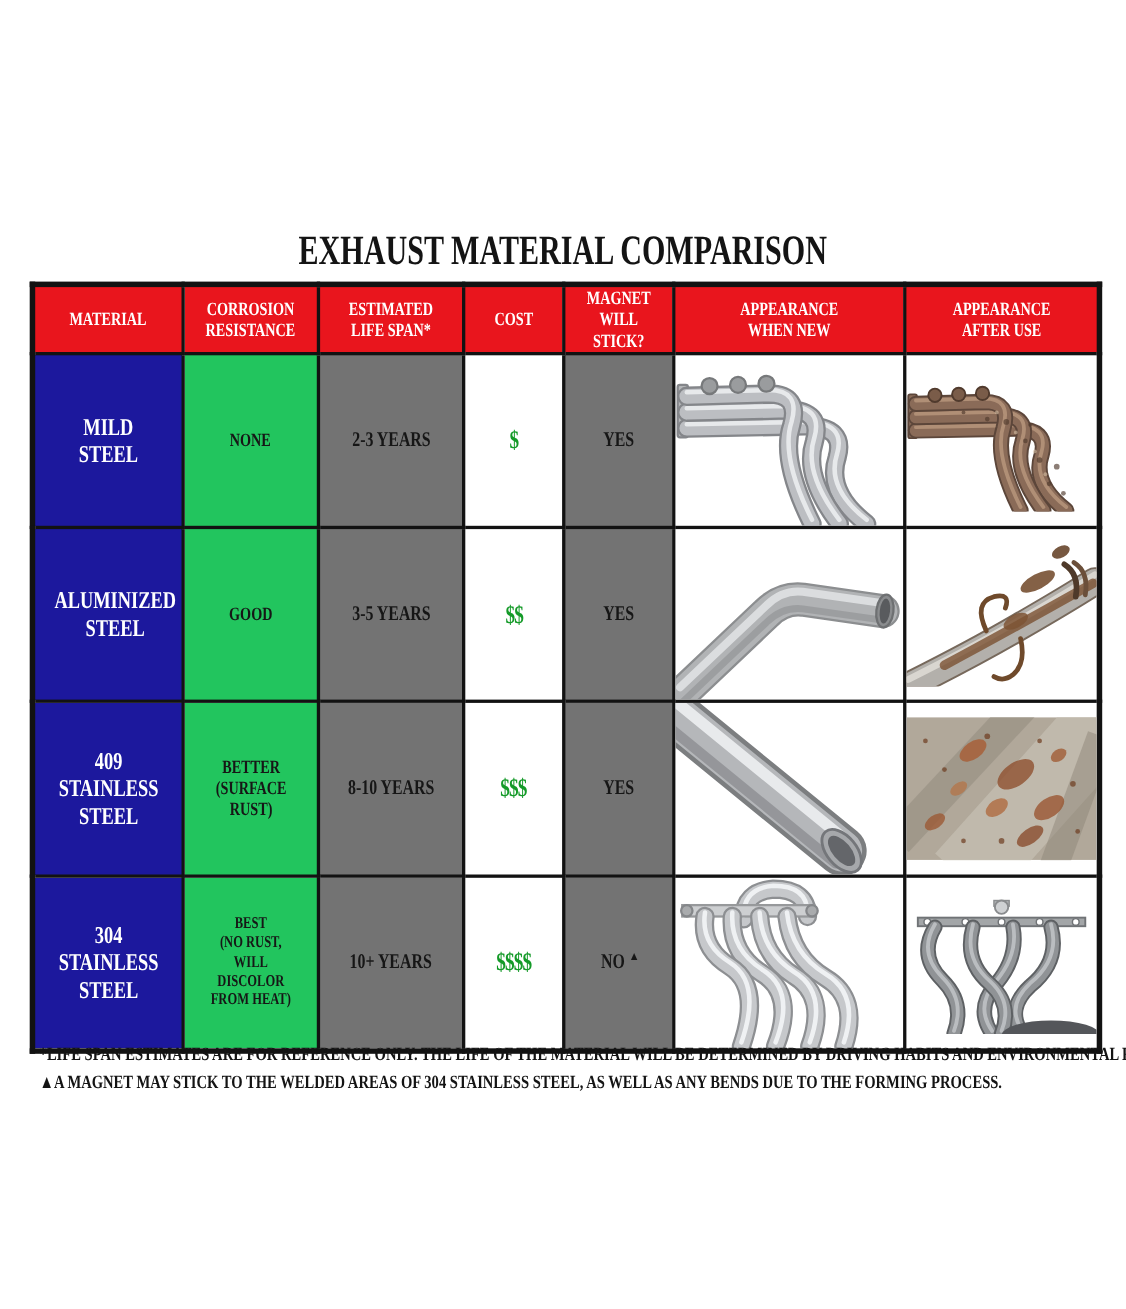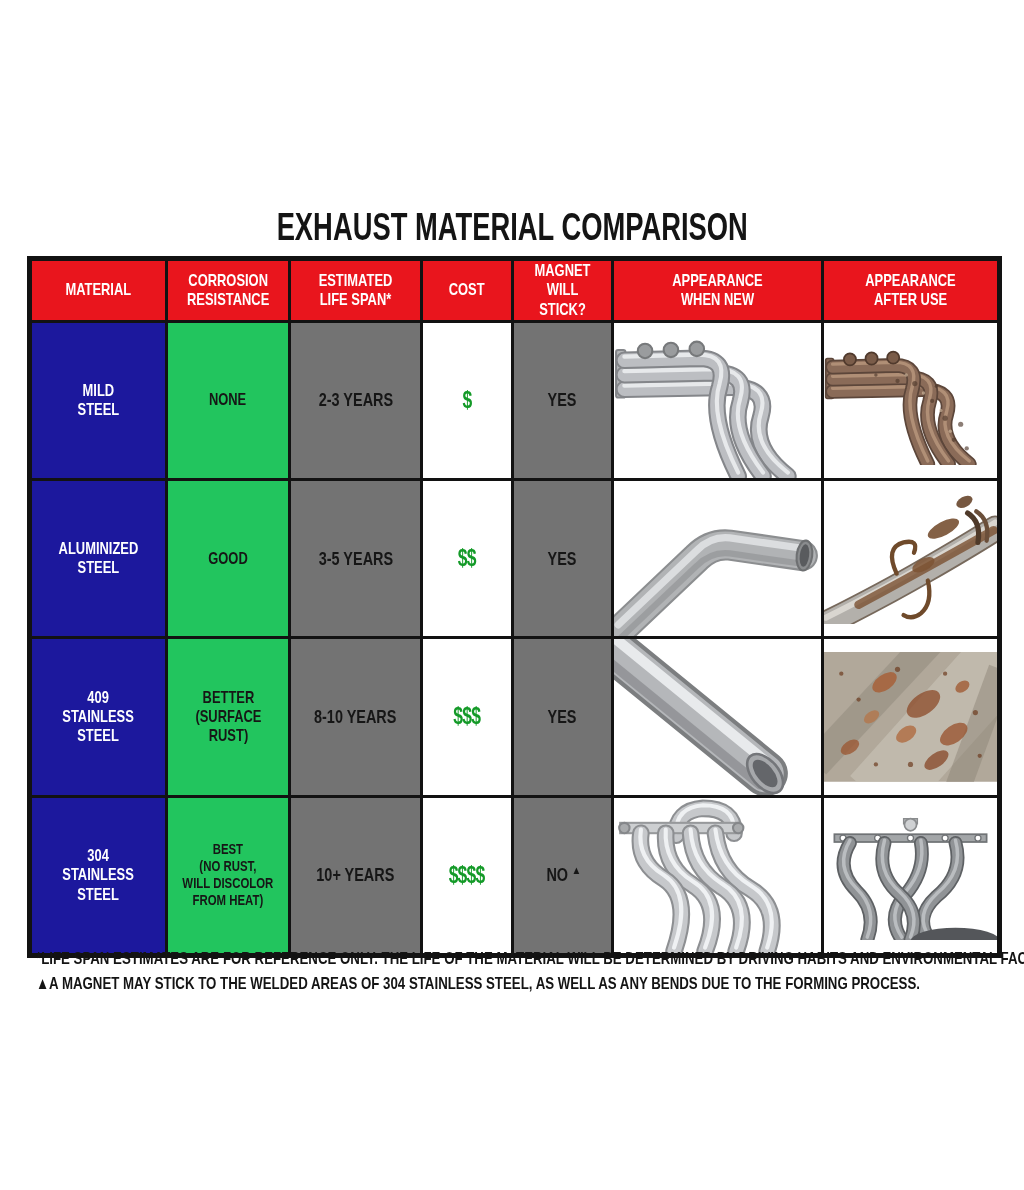--- a/index.html
+++ b/index.html
@@ -1,31 +1,31 @@
 <!DOCTYPE html>
 <html><head>
 <meta charset="utf-8">
 <style>
   html,body { margin:0; padding:0; background:#ffffff; }
   .page { position:relative; width:1024px; height:1190px; background:#ffffff; overflow:hidden;
-          font-family:Liberation Sans, sans-serif; color:#161616; }
+          font-family:Liberation Serif, serif; color:#161616; }
   .title { position:absolute; top:206px; left:0; width:1024px; text-align:center;
            font-size:38px; font-weight:bold; letter-spacing:0; margin:0; color:#141414; }
   .cxt { display:inline-block; transform:scaleX(0.72); transform-origin:50% 50%; white-space:nowrap; }
   .cx  { display:inline-block; transform:scaleX(0.76); transform-origin:50% 50%; white-space:pre-line; line-height:1.14; }
   .cxl { display:inline-block; transform:scaleX(0.78); transform-origin:0 50%; white-space:nowrap; }
 
   table.cmp { position:absolute; left:27px; top:256px; width:970px; border-collapse:collapse;
               table-layout:fixed; border:5px solid #121212; }
   table.cmp th, table.cmp td { border:3px solid #121212; text-align:center; vertical-align:middle;
               padding:0; overflow:hidden; }
   tr.hrow { height:59px; }
   tr.drow { height:155px; }
   th.hdr { background:#e9151d; color:#ffffff; font-size:17px; font-weight:bold; }
-  td.mat { background:#1c189d; color:#ffffff; font-size:17px; font-weight:bold; }
+  td.mat { background:#1c189d; color:#ffffff; font-size:22px; font-weight:bold; }
   td.res { background:#22c55e; font-size:17px; font-weight:bold; }
   td.life, td.mag { background:#737373; font-size:19px; font-weight:bold; }
   td.cost { background:#ffffff; font-size:23px; font-weight:bold; color:#149a28; letter-spacing:-1px; }
   td.photo { background:#ffffff; padding:0; }
   td.photo svg { display:block; width:100%; height:100%; }
   .sup { font-size:11px; vertical-align:7px; font-weight:bold; display:inline-block; transform:scaleX(0.9); }
 
   .footnotes { position:absolute; left:36px; top:946px; }
   .fn { font-size:17px; font-weight:bold; color:#141414; line-height:25px; }
 </style>

